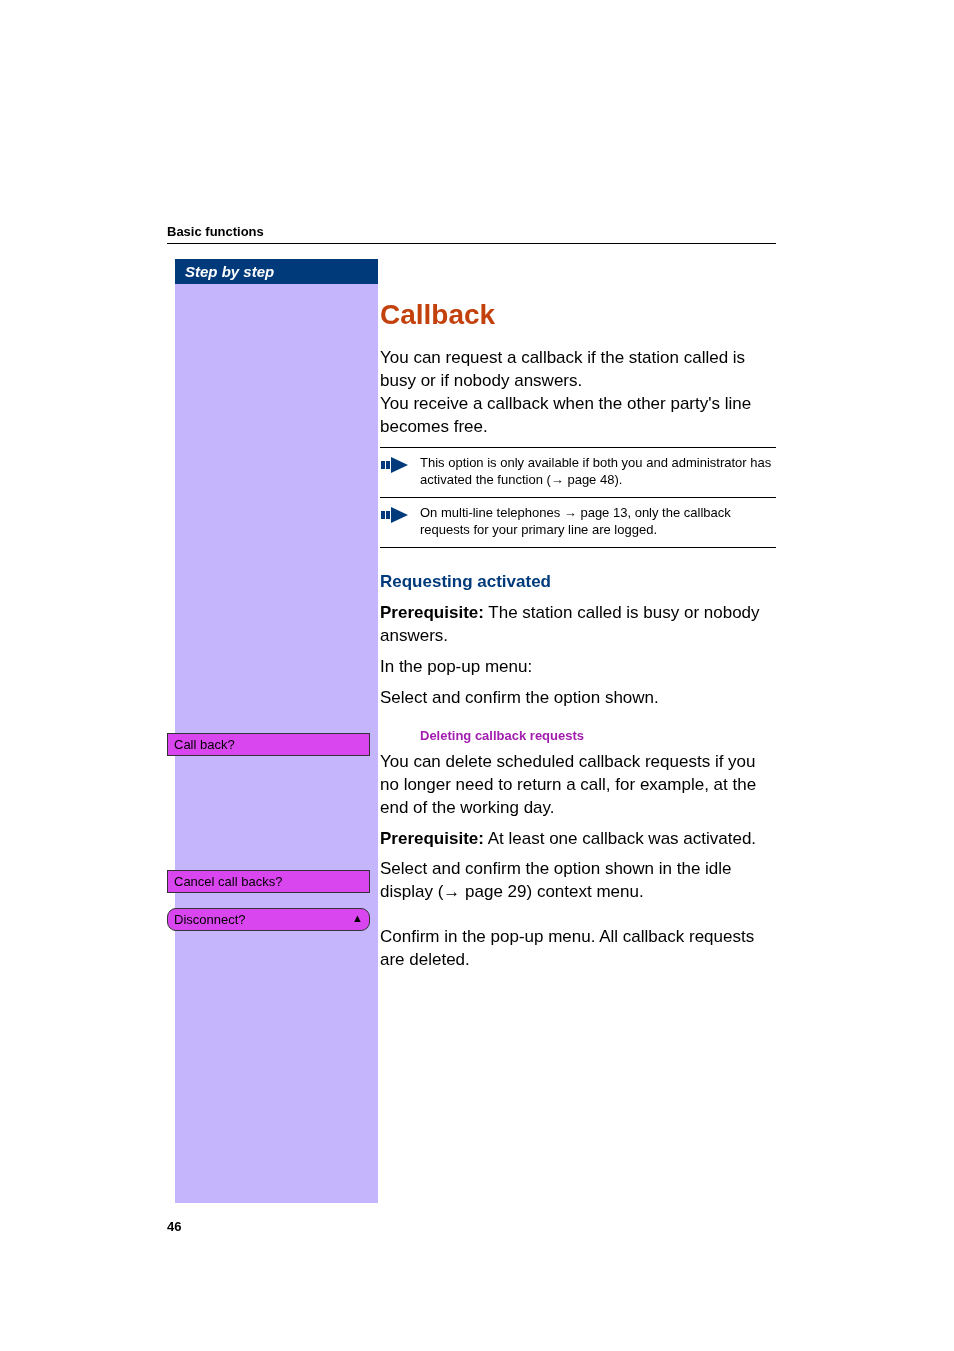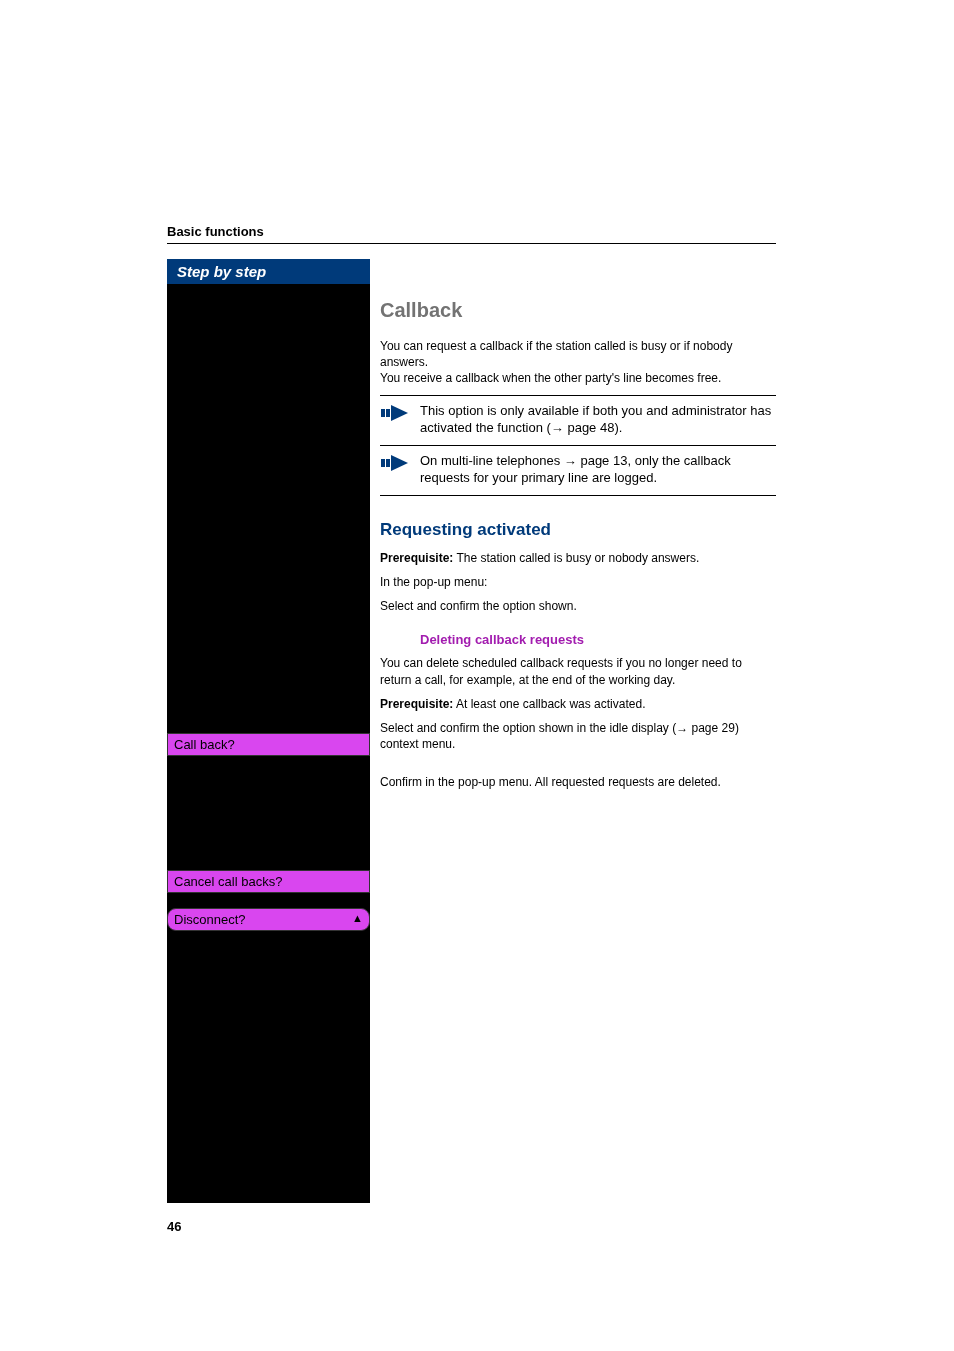--- a/index.html
+++ b/index.html
@@ -28,24 +28,24 @@
     color: #000;
   }
   .header-rule {
     border: none;
     border-top: 1px solid #000;
     margin-top: 4px;
   }
   .sidebar-box {
     position: absolute;
     top: 259px;
-    left: 167px;
+    left: 175px;
     width: 203px;
     height: 944px;
-    background: #000000;
+    background: #c4b5fd;
   }
   .sidebar-header {
     background: #003a7a;
     color: #fff;
     font-weight: bold;
     font-style: italic;
     font-size: 15px;
     padding: 4px 10px;
   }
   .content {
@@ -62,28 +62,28 @@
     background: #d946ef;
     font-size: 13px;
     padding: 3px 6px;
     box-sizing: border-box;
   }
   .display-frame .arrow {
     float: right;
     font-size: 11px;
   }
   h1.main-heading {
-    color: #737373;
+    color: #c2410c;
     font-family: Arial, Helvetica, sans-serif;
     font-weight: bold;
-    font-size: 20px;
+    font-size: 28px;
     margin: 40px 0 16px 0;
   }
   p.body {
-    font-size: 12px;
+    font-size: 17px;
     line-height: 1.35;
     margin: 8px 0;
   }
   .note-rule {
     border: none;
     border-top: 1px solid #000;
     margin: 8px 0 6px 0;
   }
   .note-block {
     display: flex;
@@ -200,19 +200,19 @@
     <p class="body">You can delete scheduled callback requests if you no longer need to return a call, for example, at the end of the working day.</p>
 
     <p class="body">
       <strong>Prerequisite:</strong><span> At least one callback was activated.</span>
     </p>
 
     <p class="body">
       <span>Select and confirm the option shown in the idle display (</span><span class="arrow-ref">→ page 29</span><span>) context menu.</span>
     </p>
 
-    <p class="body" style="margin-top:22px;">Confirm in the pop-up menu. All requested requests are deleted.</p>
+    <p class="body" style="margin-top:22px;">Confirm in the pop-up menu. All callback requests are deleted.</p>
 
   </div>
 
   <div class="page-number">46</div>
 
 </div>
 
 </body></html>

